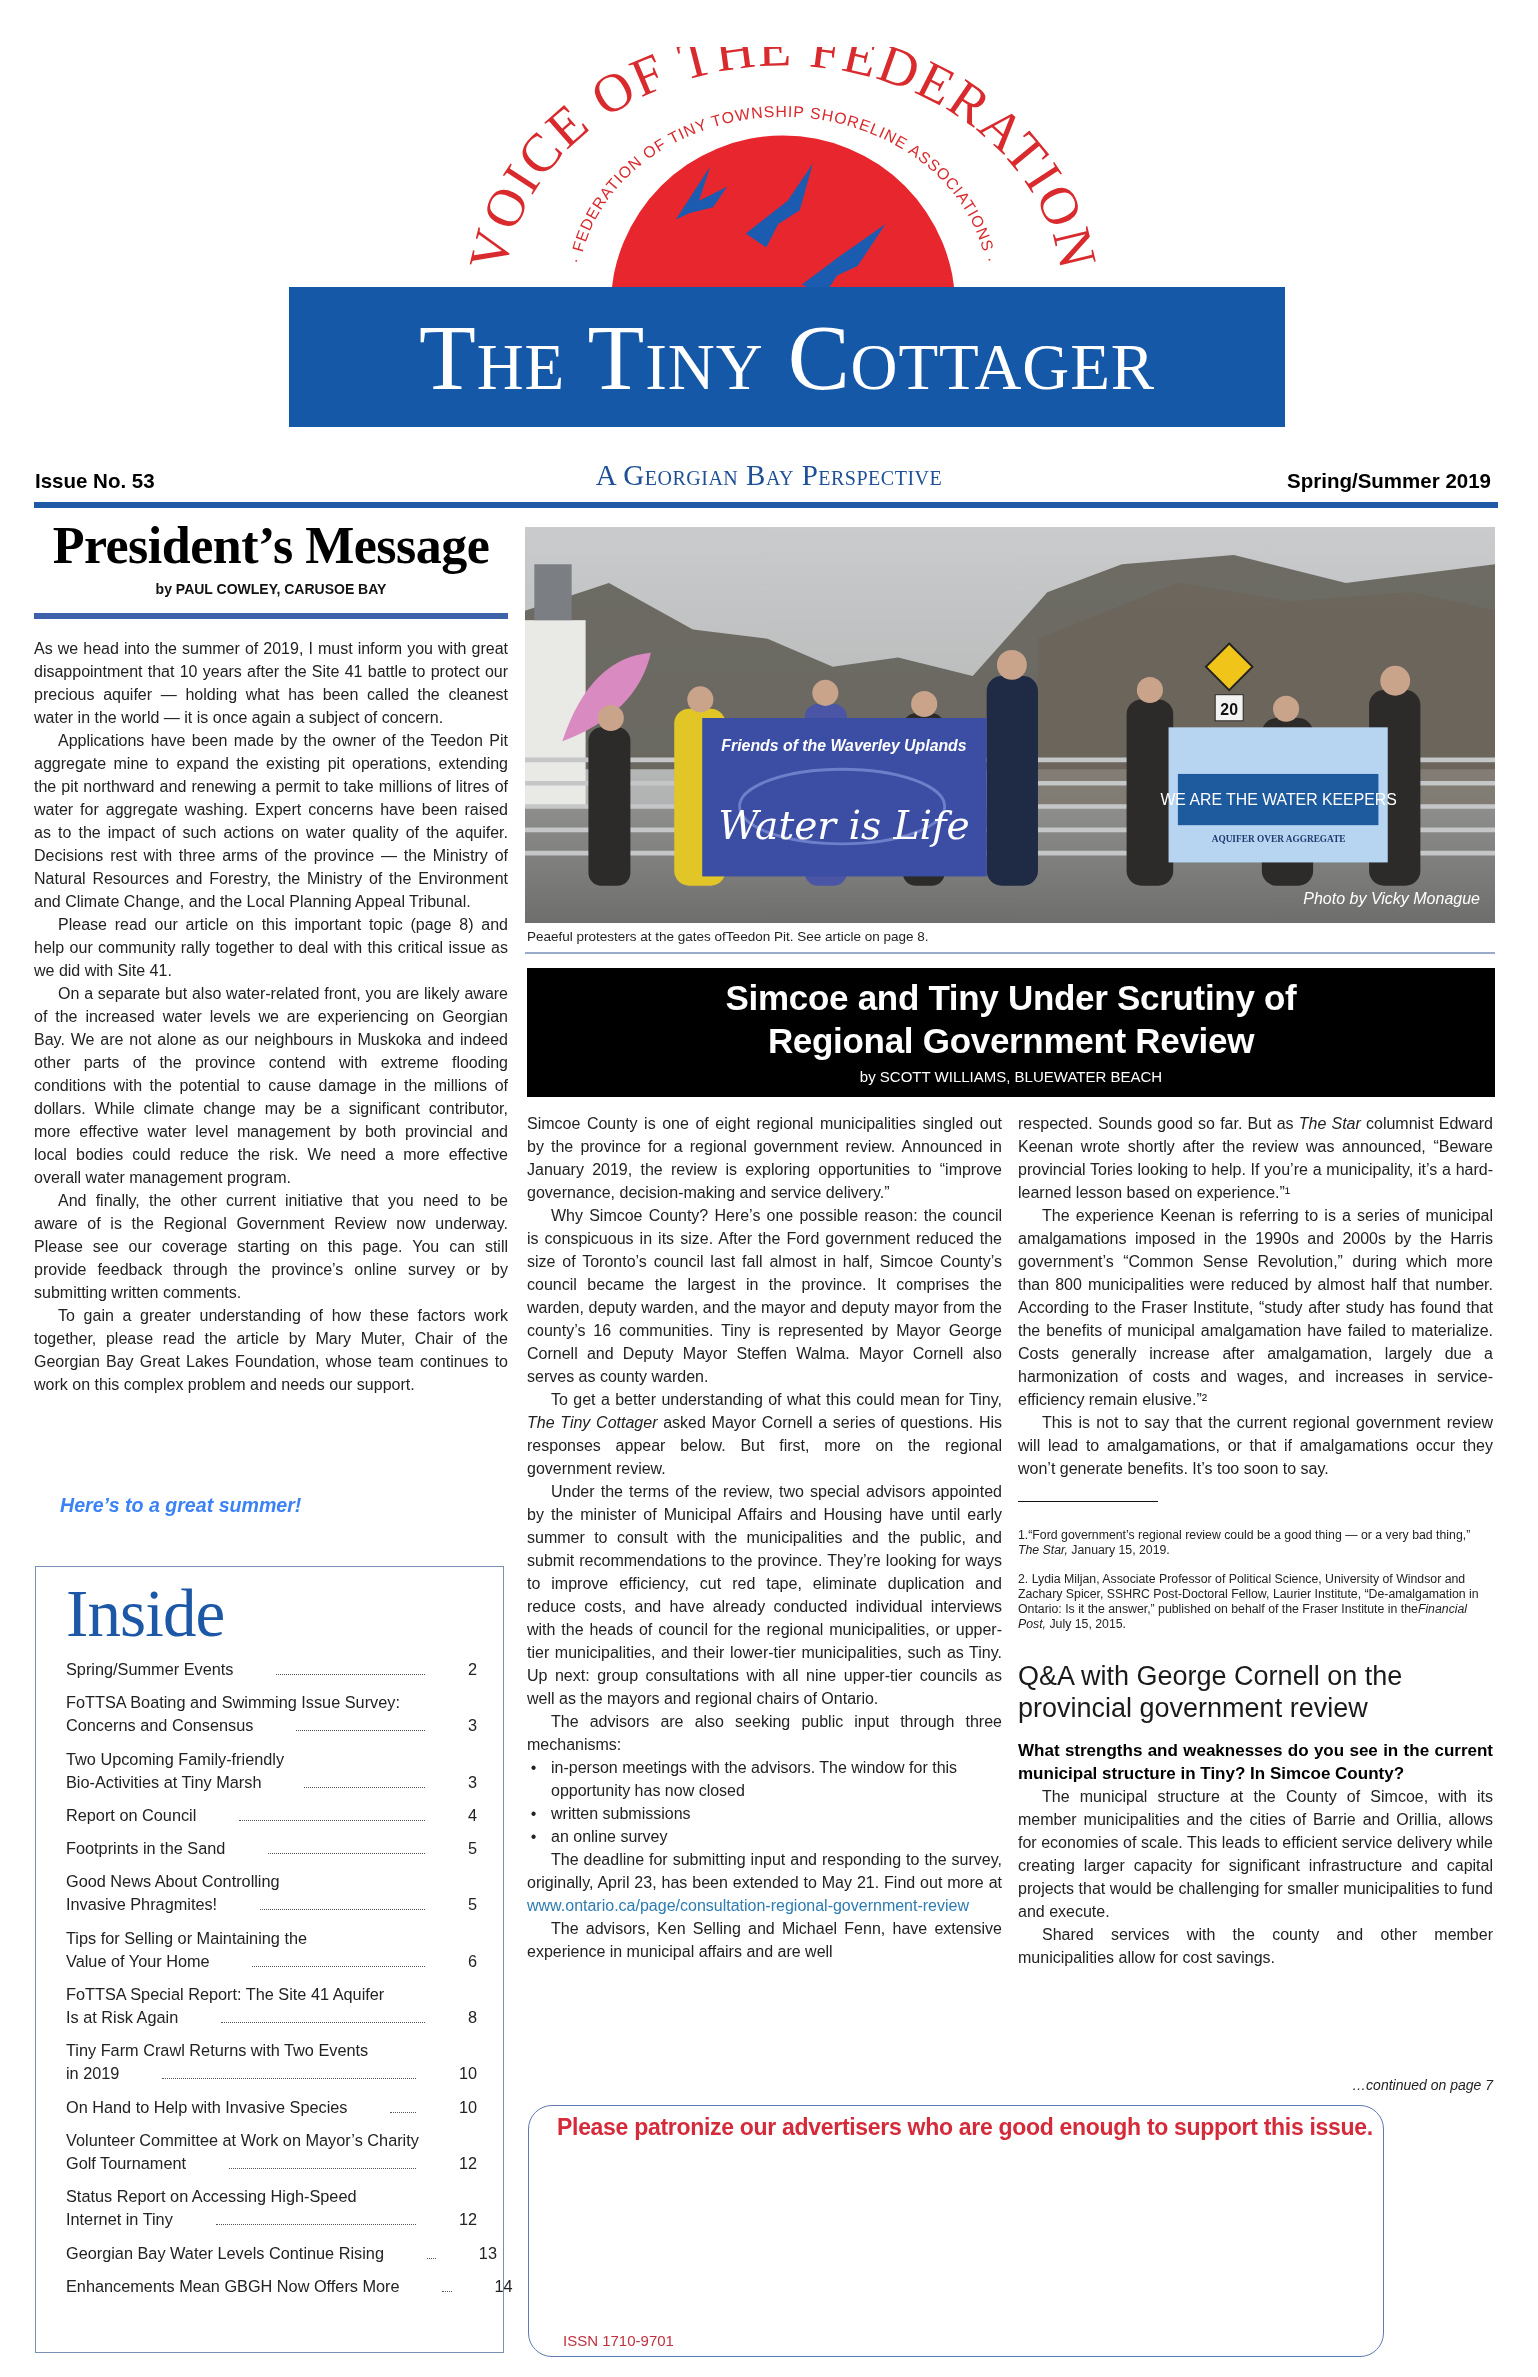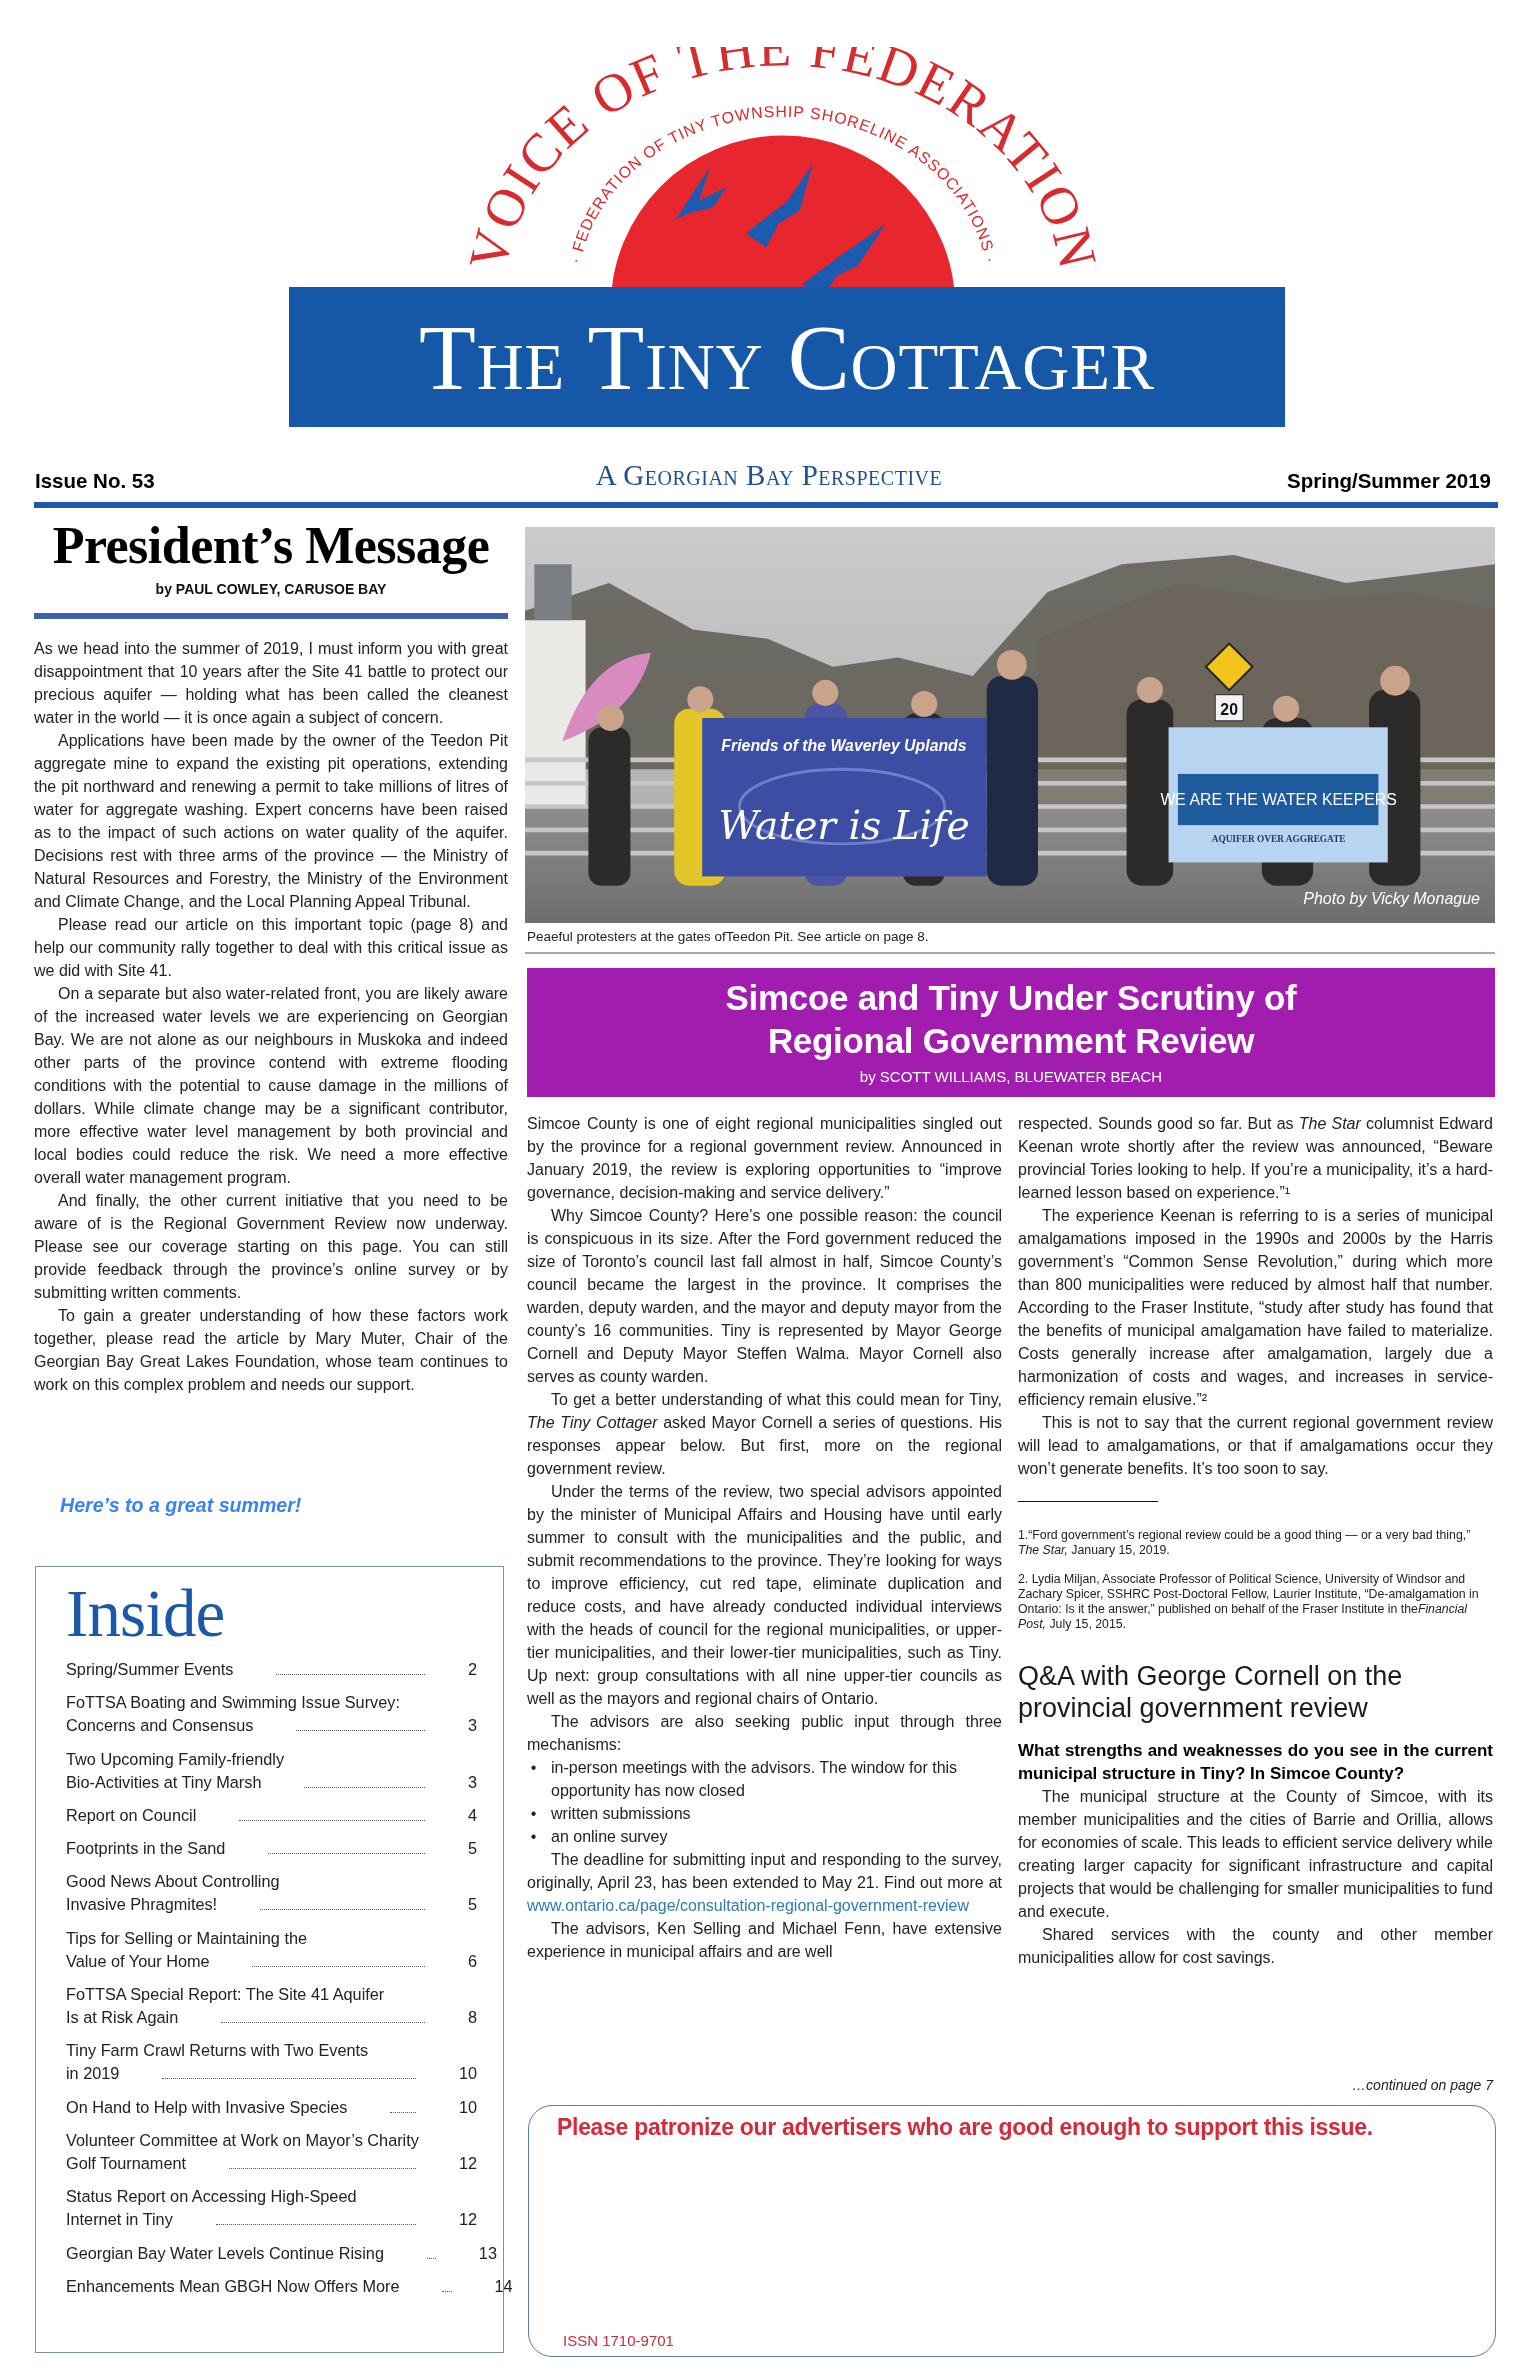--- a/index.html
+++ b/index.html
@@ -46,42 +46,42 @@
   .toc-line .pg { white-space: nowrap; }
 
   
   #photo { position: absolute; left: 525px; top: 527px; width: 970px; height: 396px; overflow: hidden; background: #9a9e9f; }
   #photo svg { width: 100%; height: 100%; display: block; }
   #photo-credit { position: absolute; right: 15px; bottom: 15px; color: #fff; font-style: italic; font-size: 16px; }
   #photo-caption { position: absolute; left: 527px; top: 929px; font-size: 13.5px; color: #222; }
   #caption-rule { position: absolute; left: 525px; top: 952px; width: 970px; height: 1.9px; background: #9aabc9; }
 
   
-  #art-header { position: absolute; left: 527px; top: 968px; width: 968px; height: 129px; background: #a21caf; color: #fff; text-align: center; }
+  #art-header { position: absolute; left: 527px; top: 968px; width: 968px; height: 129px; background: #000000; color: #fff; text-align: center; }
   #art-title { font-size: 35px; font-weight: bold; line-height: 43px; padding-top: 8.4px; letter-spacing: -0.3px; }
   #art-byline { font-size: 15px; margin-top: 5.6px; }
 
   
   .col { position: absolute; top: 1112px; width: 475px; font-size: 16px; line-height: 23px; text-align: justify; color: #222; }
   .col p { text-indent: 24px; }
   .col p.first { text-indent: 0; }
   #col-mid { left: 527px; }
   #col-right { left: 1018px; }
   .bullets { list-style: none; margin: 0; }
   .bullets li { padding-left: 24px; position: relative; text-align: left; }
   .bullets li::before { content: "•"; position: absolute; left: 3.7px; }
   .link { color: #2d7bb0; }
   .fn-sep { width: 140px; height: 1.9px; background: #111; margin: 20.5px 0 26px 0; }
   .footnote { font-size: 12.3px; line-height: 15px; text-align: left; margin-bottom: 14px; }
   #qa-title { font-size: 27px; line-height: 32px; color: #1a1a1a; margin: 28px 0 15px 0; text-align: left; }
   .qa-q { font-weight: bold; font-size: 17px; line-height: 23px; color: #000; text-align: justify; }
   #continued { position: absolute; right: 45px; top: 2077px; font-style: italic; font-size: 14px; color: #222; }
 
   
-  #ad-box { position: absolute; left: 528px; top: 2105px; width: 968px; height: 252px; border: 1.9px solid #5e7ab0; border-radius: 24px; }
+  #ad-box { position: absolute; left: 528px; top: 2105px; width: 856px; height: 252px; border: 1.9px solid #5e7ab0; border-radius: 24px; }
   #ad-text { position: absolute; left: 28px; top: 7.5px; font-size: 23px; font-weight: bold; color: #d52a3a; letter-spacing: -0.3px; }
   #issn { position: absolute; left: 34px; bottom: 7.5px; font-size: 15px; color: #c23040; }
 </style>
 </head>
 <body>
 
 <div id="logo-arc">
   <svg viewBox="0 0 680 280" width="634" height="261">
     <defs>
       <path id="arcOuter" d="M 40 270 A 300 250 0 0 1 640 270"></path>

